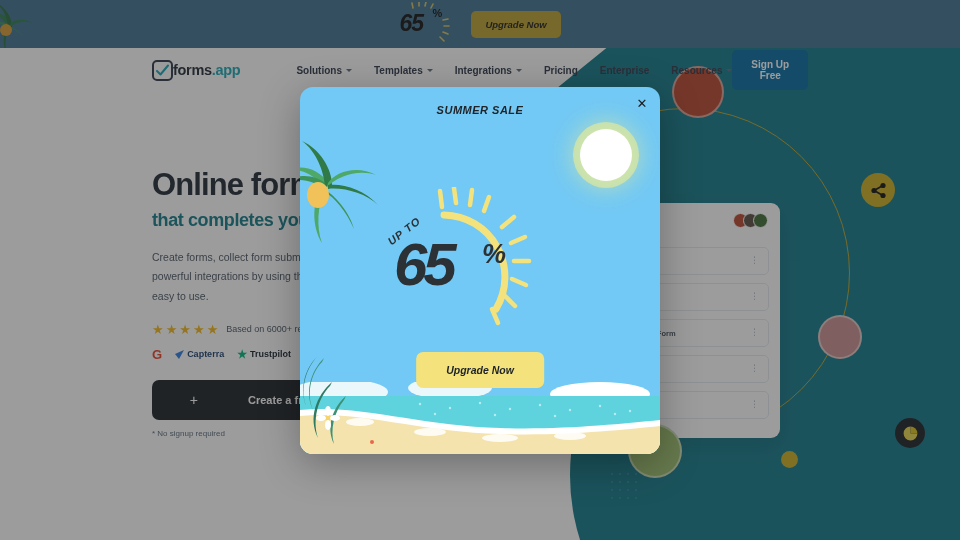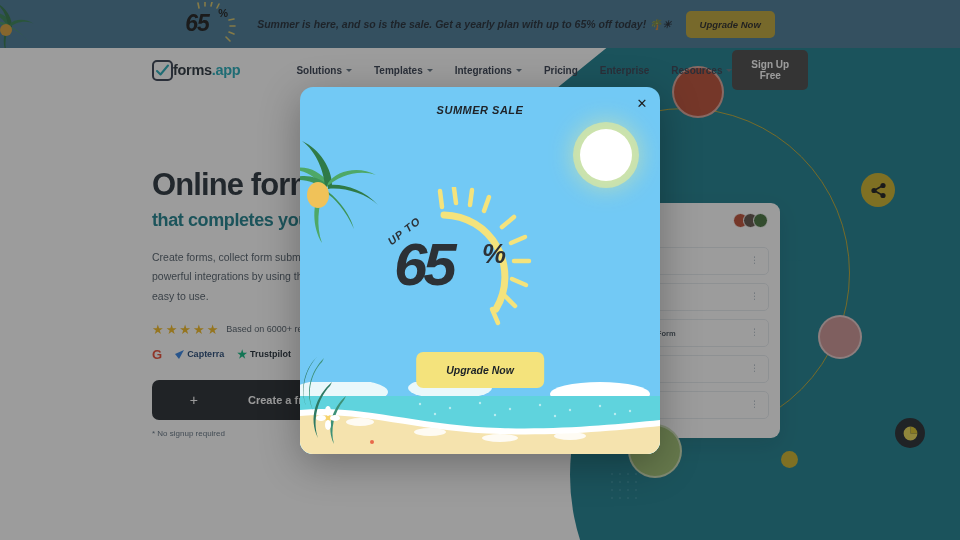--- a/index.html
+++ b/index.html
@@ -65,21 +65,21 @@
     font-size: 10px; font-weight: 700; color: #2d3748; display: flex; align-items: center;
     gap: 4px; cursor: pointer; white-space: nowrap;
   }
   .caret { width: 0; height: 0; border-left: 3px solid transparent; border-right: 3px solid transparent; border-top: 3.5px solid #5a6b7b; }
   .nav-actions { margin-left: auto; display: flex; align-items: center; gap: 8px; }
   .btn-signin {
     font-size: 10px; font-weight: 700; color: #1f2933; background: transparent;
     border: 1px solid #9aa7b4; border-radius: 5px; padding: 8px 16px; cursor: pointer;
   }
   .btn-signup {
-    font-size: 10px; font-weight: 700; color: #fff; background: #404040;
+    font-size: 10px; font-weight: 700; color: #fff; background: #0369a1;
     border: none; border-radius: 5px; padding: 9px 16px; cursor: pointer;
   }
 
   
   .hero-copy { position: absolute; left: 152px; top: 168px; width: 400px; z-index: 2; }
   .hero-h1 { font-size: 31px; font-weight: 700; color: #1f2933; letter-spacing: -0.9px; line-height: 1.12; }
   .hero-h2 { font-size: 18px; font-weight: 700; color: #137a87; letter-spacing: -0.4px; margin-top: 7px; }
   .hero-p { font-size: 10.5px; color: #4a5763; line-height: 1.85; margin-top: 17px; max-width: 330px; }
 
   .rating-row { display: flex; align-items: center; gap: 8px; margin-top: 17px; }
@@ -206,21 +206,20 @@
             <line x1="32" y1="6" x2="34" y2="2"></line>
           <line x1="44" y1="18" x2="49" y2="17"></line>
             <line x1="45" y1="24" x2="50" y2="24"></line>
           <line x1="44" y1="30" x2="49" y2="32"></line>
             <line x1="41" y1="35" x2="45" y2="39"></line>
         </g>
       </svg>
       <span class="num">65</span>
       <span class="pct">%</span>
     </div>
-    <span class="announce-text">Summer is here, and so is the sale. Get a yearly plan with up to 65% off today! 🌴☀</span>
     <button class="announce-btn">Upgrade Now</button>
   </div>
 
   <div class="hero-bg">
     <div class="teal-shape"></div>
     <div class="teal-round"></div>
   </div>
 
   <div class="navbar">
     <div class="logo">

